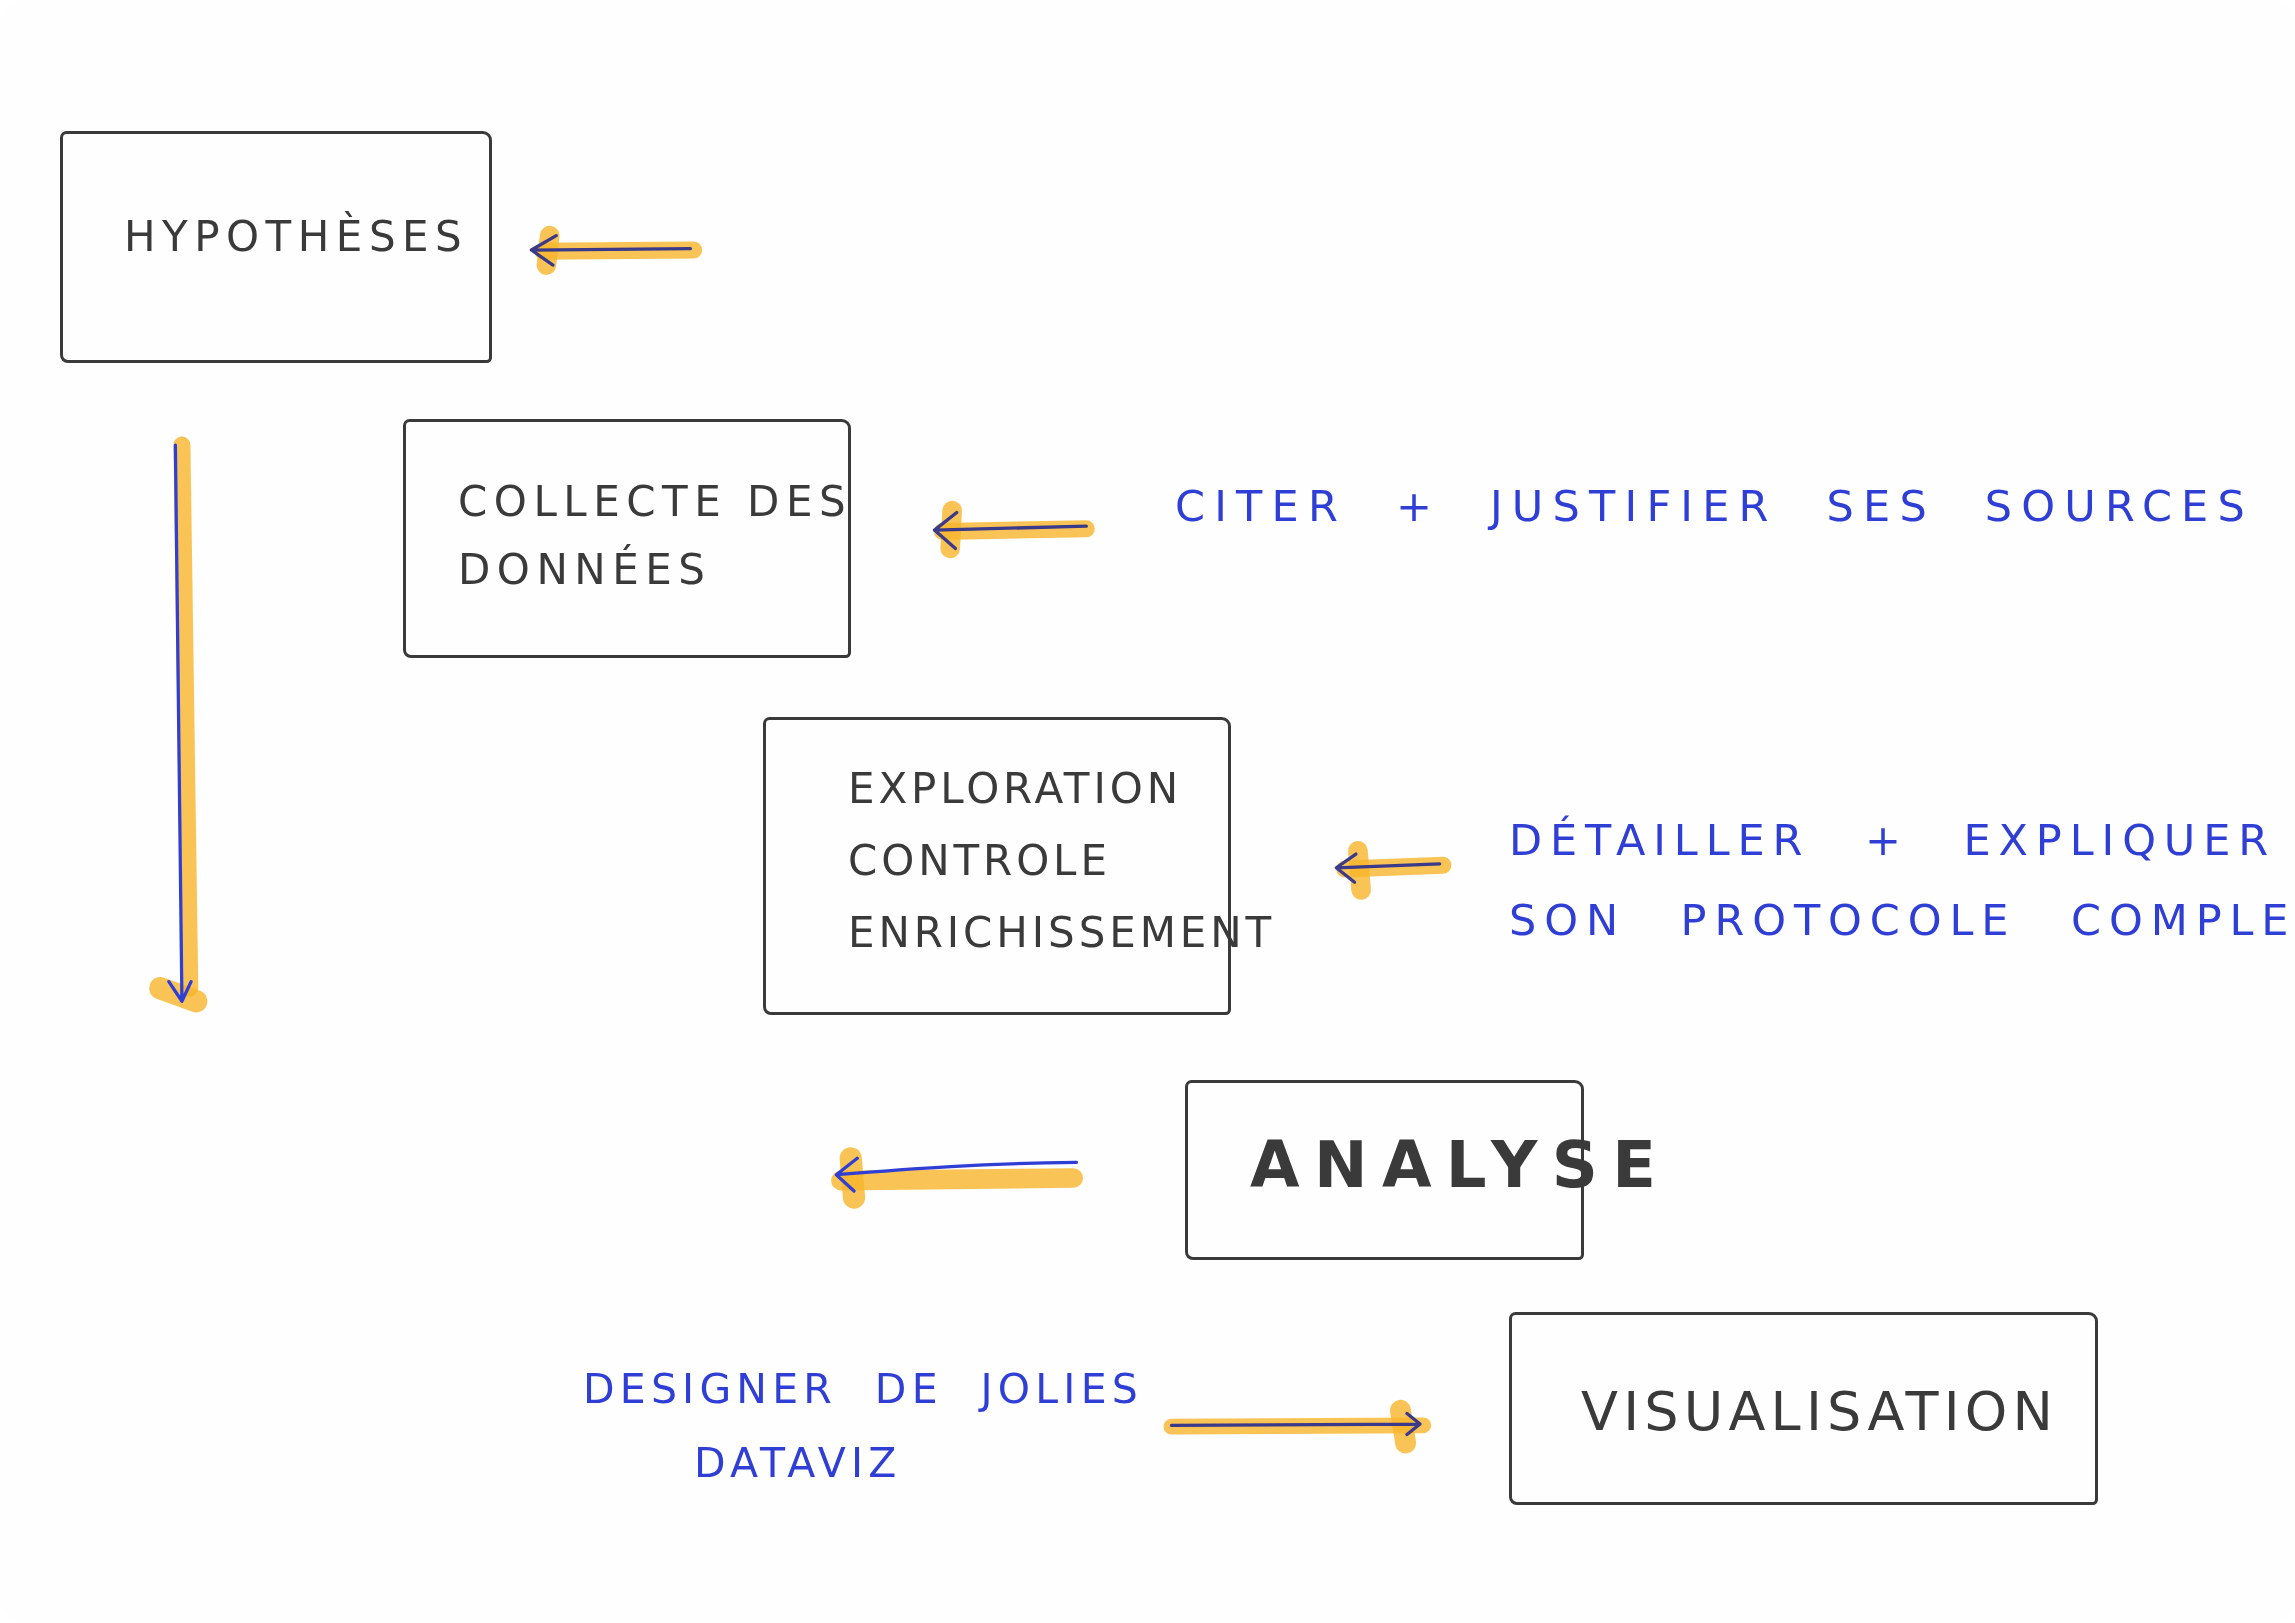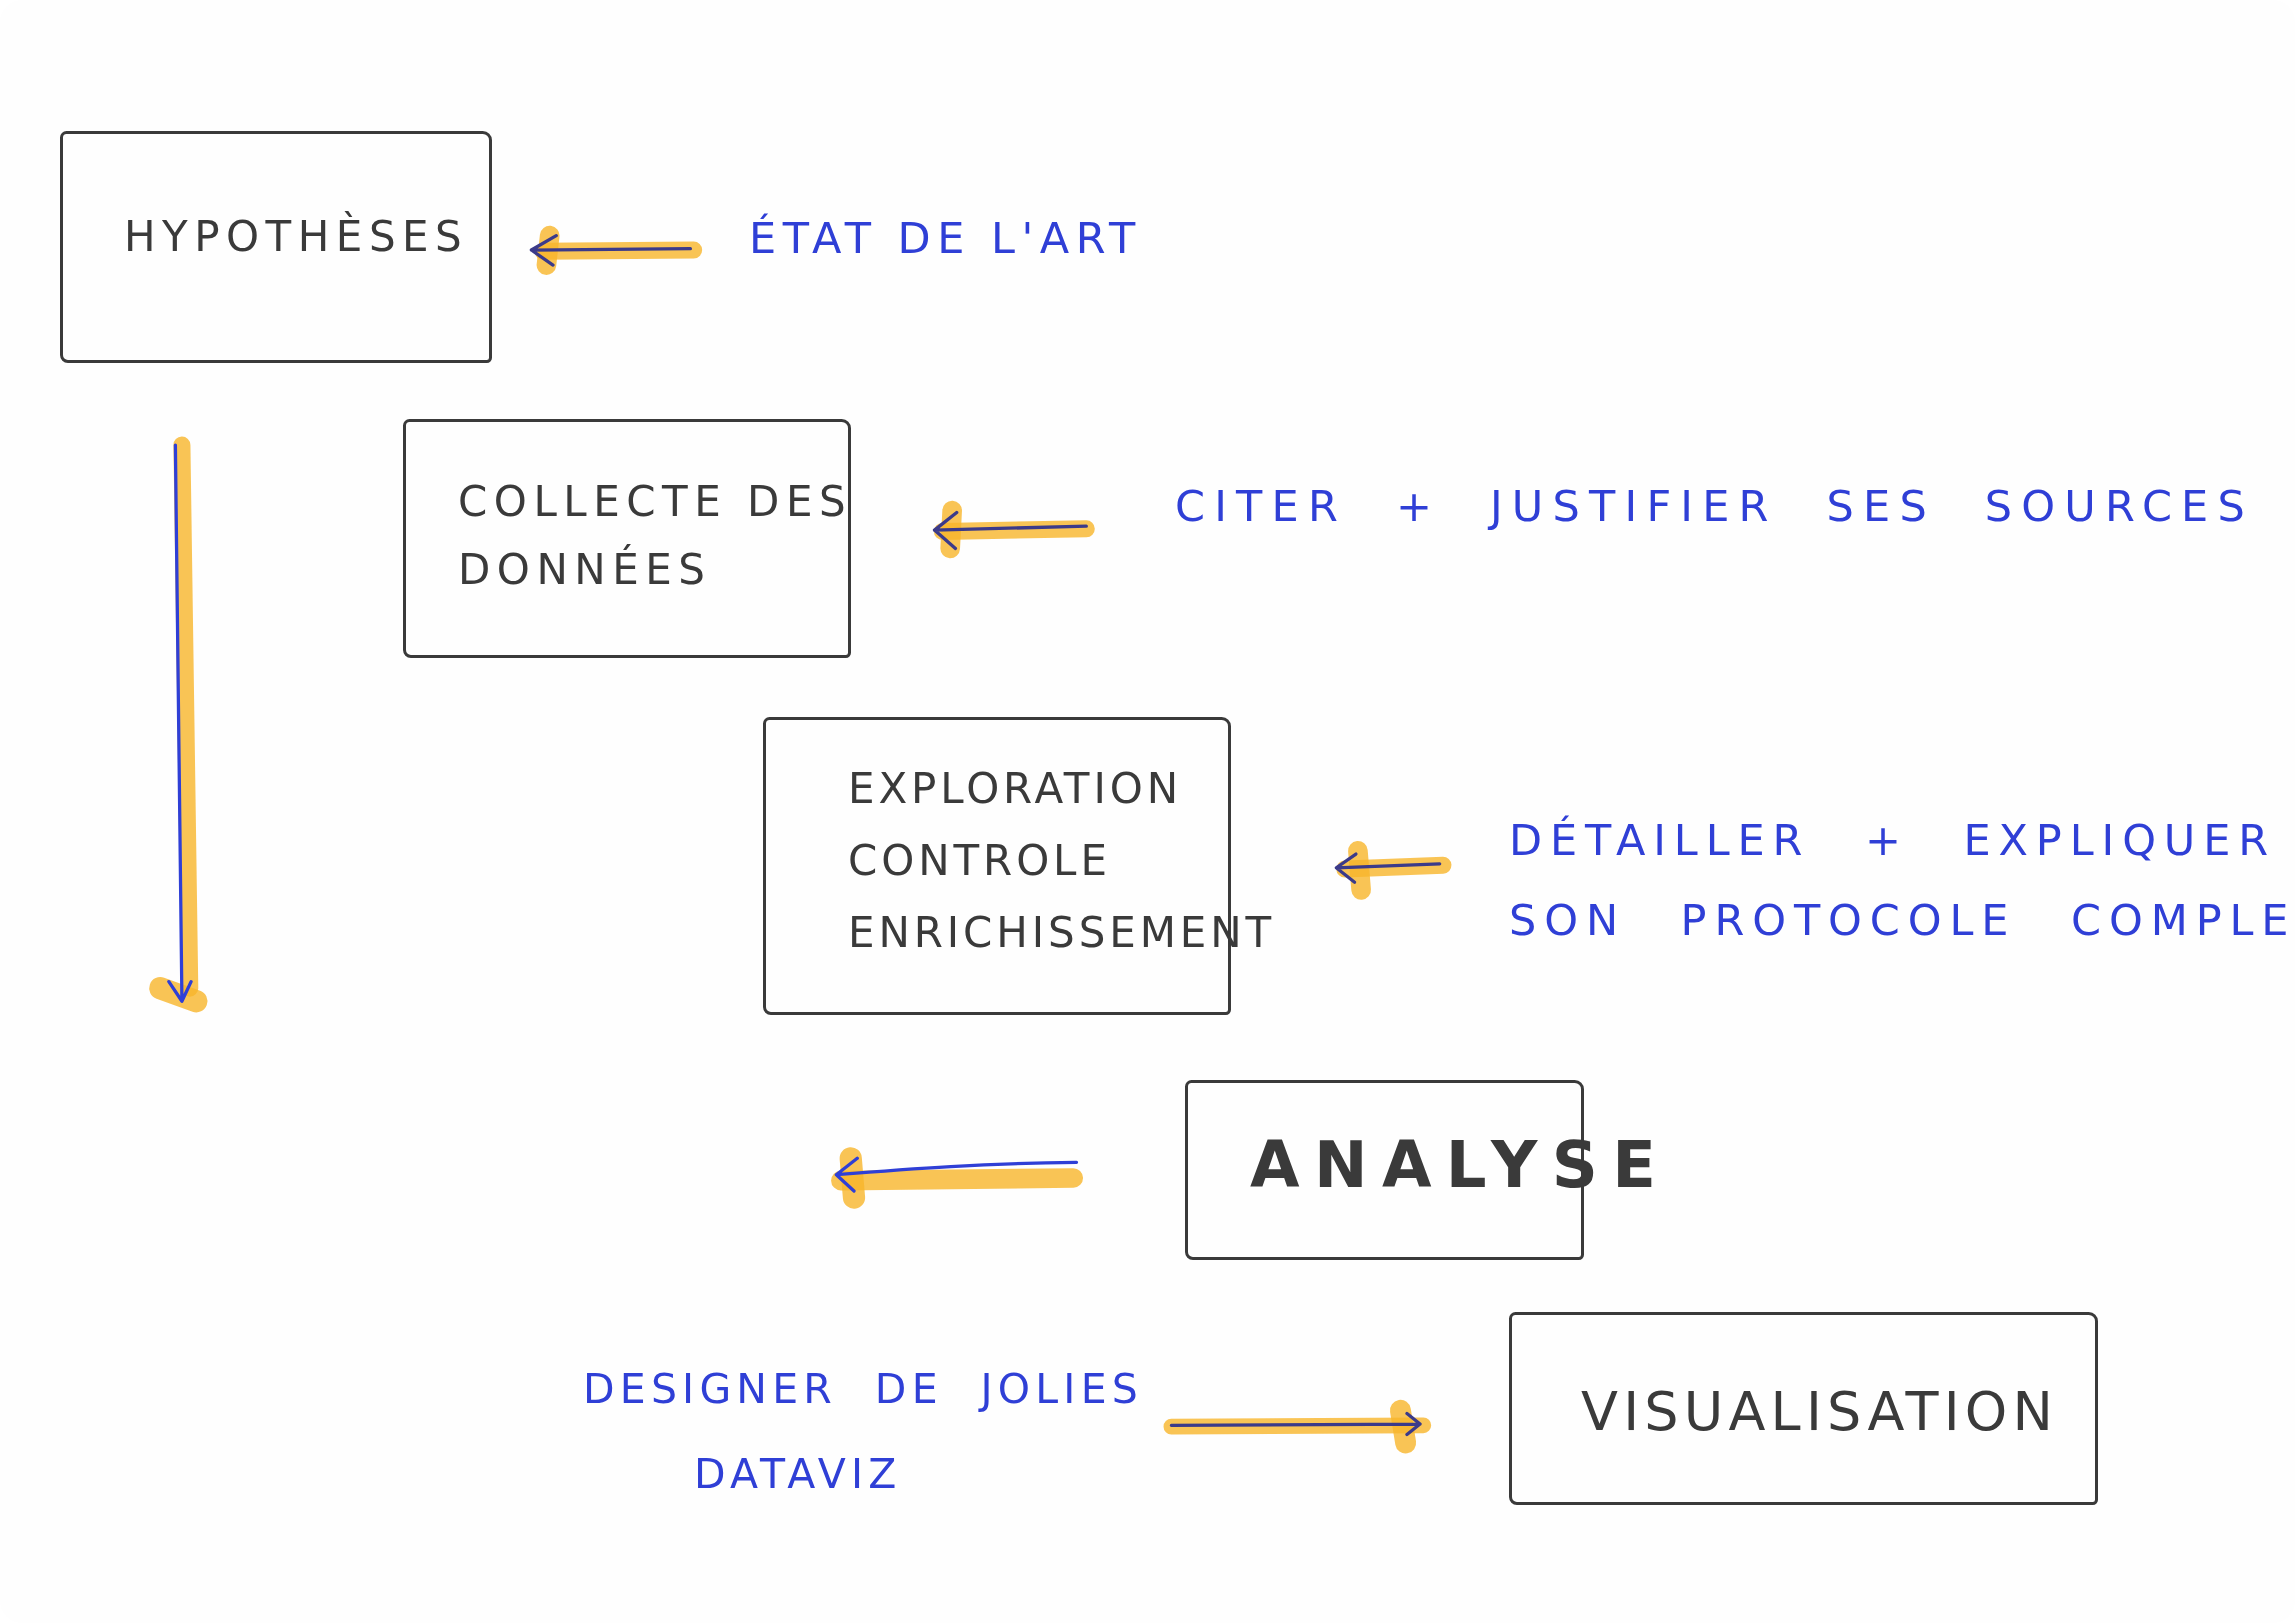--- a/index.html
+++ b/index.html
@@ -77,33 +77,30 @@
   </div>
 
   <div class="box" style="left:1185px; top:1080px; width:399px; height:180px;">
   </div>
   <div class="box-label" style="left:1250px; top:1129px; font-size:64px; letter-spacing:14.4px;font-weight:bold;">ANALYSE</div>
 
   <div class="box" style="left:1509px; top:1312px; width:589px; height:193px;">
   </div>
   <div class="box-label" style="left:1581px; top:1381px; font-size:54px; letter-spacing:5.2px;">VISUALISATION</div>
 
-  <div class="note" style="left:749px; top:213px; font-size:43px;">
-    <span class="line">ÉTAT DE L'ART</span>
-  </div>
 
   <div class="note" style="left:1175px; top:481px; font-size:43px; letter-spacing:9.2px; word-spacing:26px;text-align:right;">
     <span class="line">CITER + JUSTIFIER SES SOURCES</span>
   </div>
 
   <div class="note" style="left:1509px; top:815px; font-size:43px; letter-spacing:7.9px; word-spacing:33px;">
     <span class="line">DÉTAILLER + EXPLIQUER</span>
     <span class="line" style="margin-top:30px">SON PROTOCOLE COMPLET</span>
   </div>
 
 
   <div class="note" style="left:583px; top:1365px; font-size:41px; letter-spacing:5.2px; word-spacing:19.6px;">
     <span class="line">DESIGNER DE JOLIES</span>
-    <span class="line" style="margin-top:37px; margin-left:111px">DATAVIZ</span>
+    <span class="line" style="margin-top:26px; margin-left:111px">DATAVIZ</span>
   </div>
 
 </div>
 
 
 </body></html>

